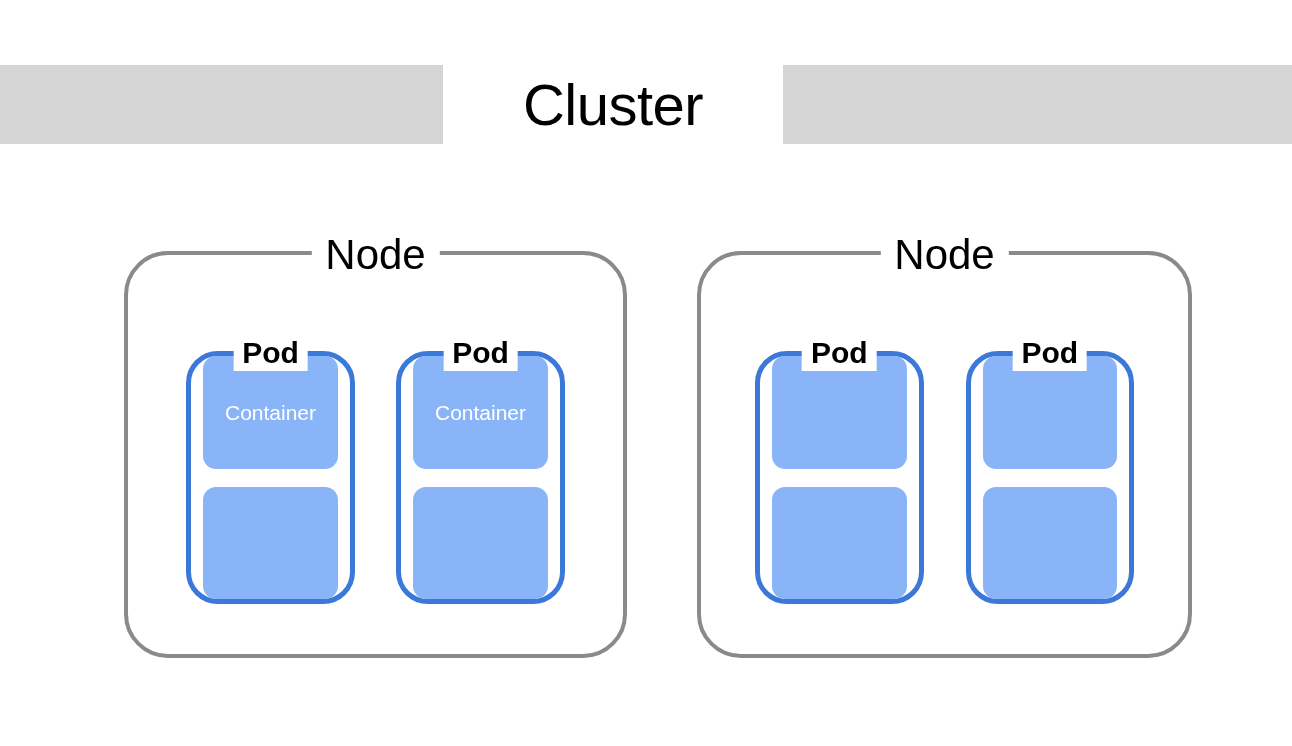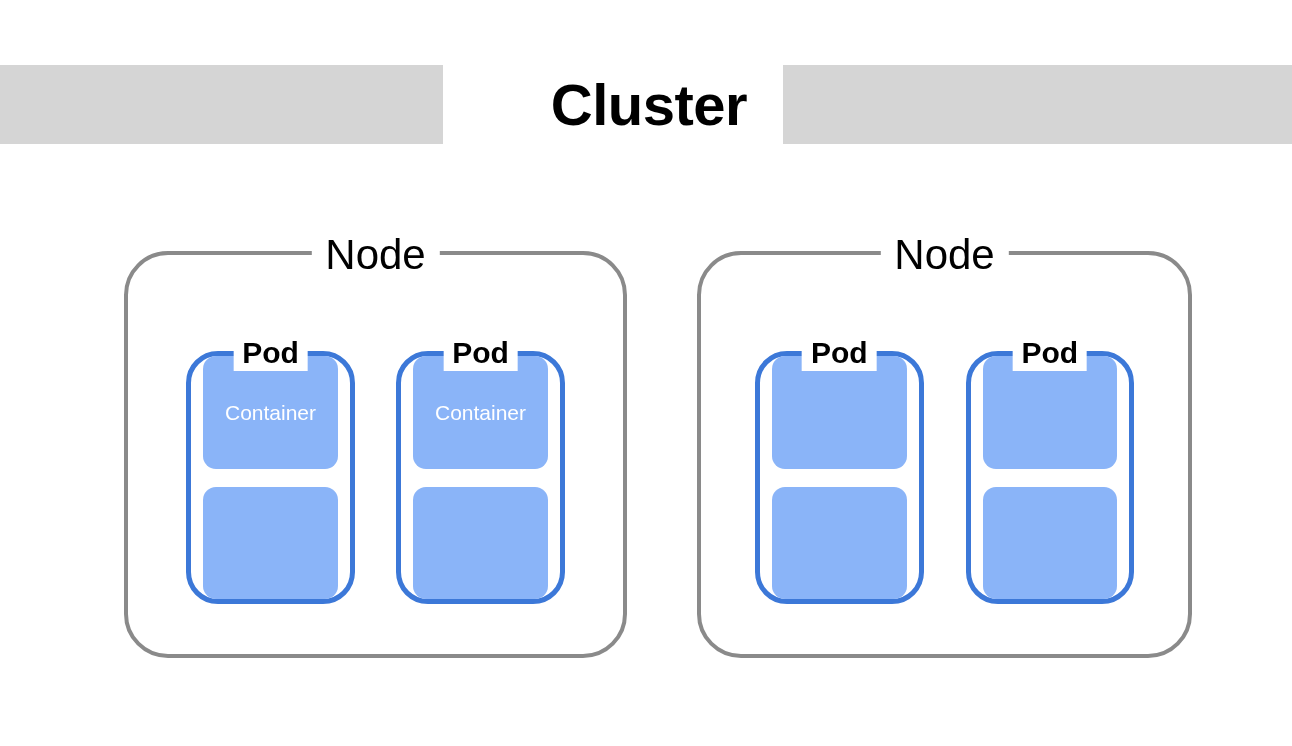--- a/index.html
+++ b/index.html
@@ -32,25 +32,24 @@
   .cluster-title {
     position: absolute;
     top: 65px;
     left: 443px;
     width: 340px;
     height: 79px;
     display: flex;
     align-items: center;
     justify-content: center;
     font-size: 58px;
-    font-weight: bold;
+    font-weight: normal;
     letter-spacing: -0.5px;
     color: #000000;
     white-space: nowrap;
-    margin-left: 36px;
   }
 
   
   .node {
     position: absolute;
     top: 251px;
     height: 407px;
     box-sizing: border-box;
     border: 4px solid #8a8a8a;
     border-radius: 44px;

